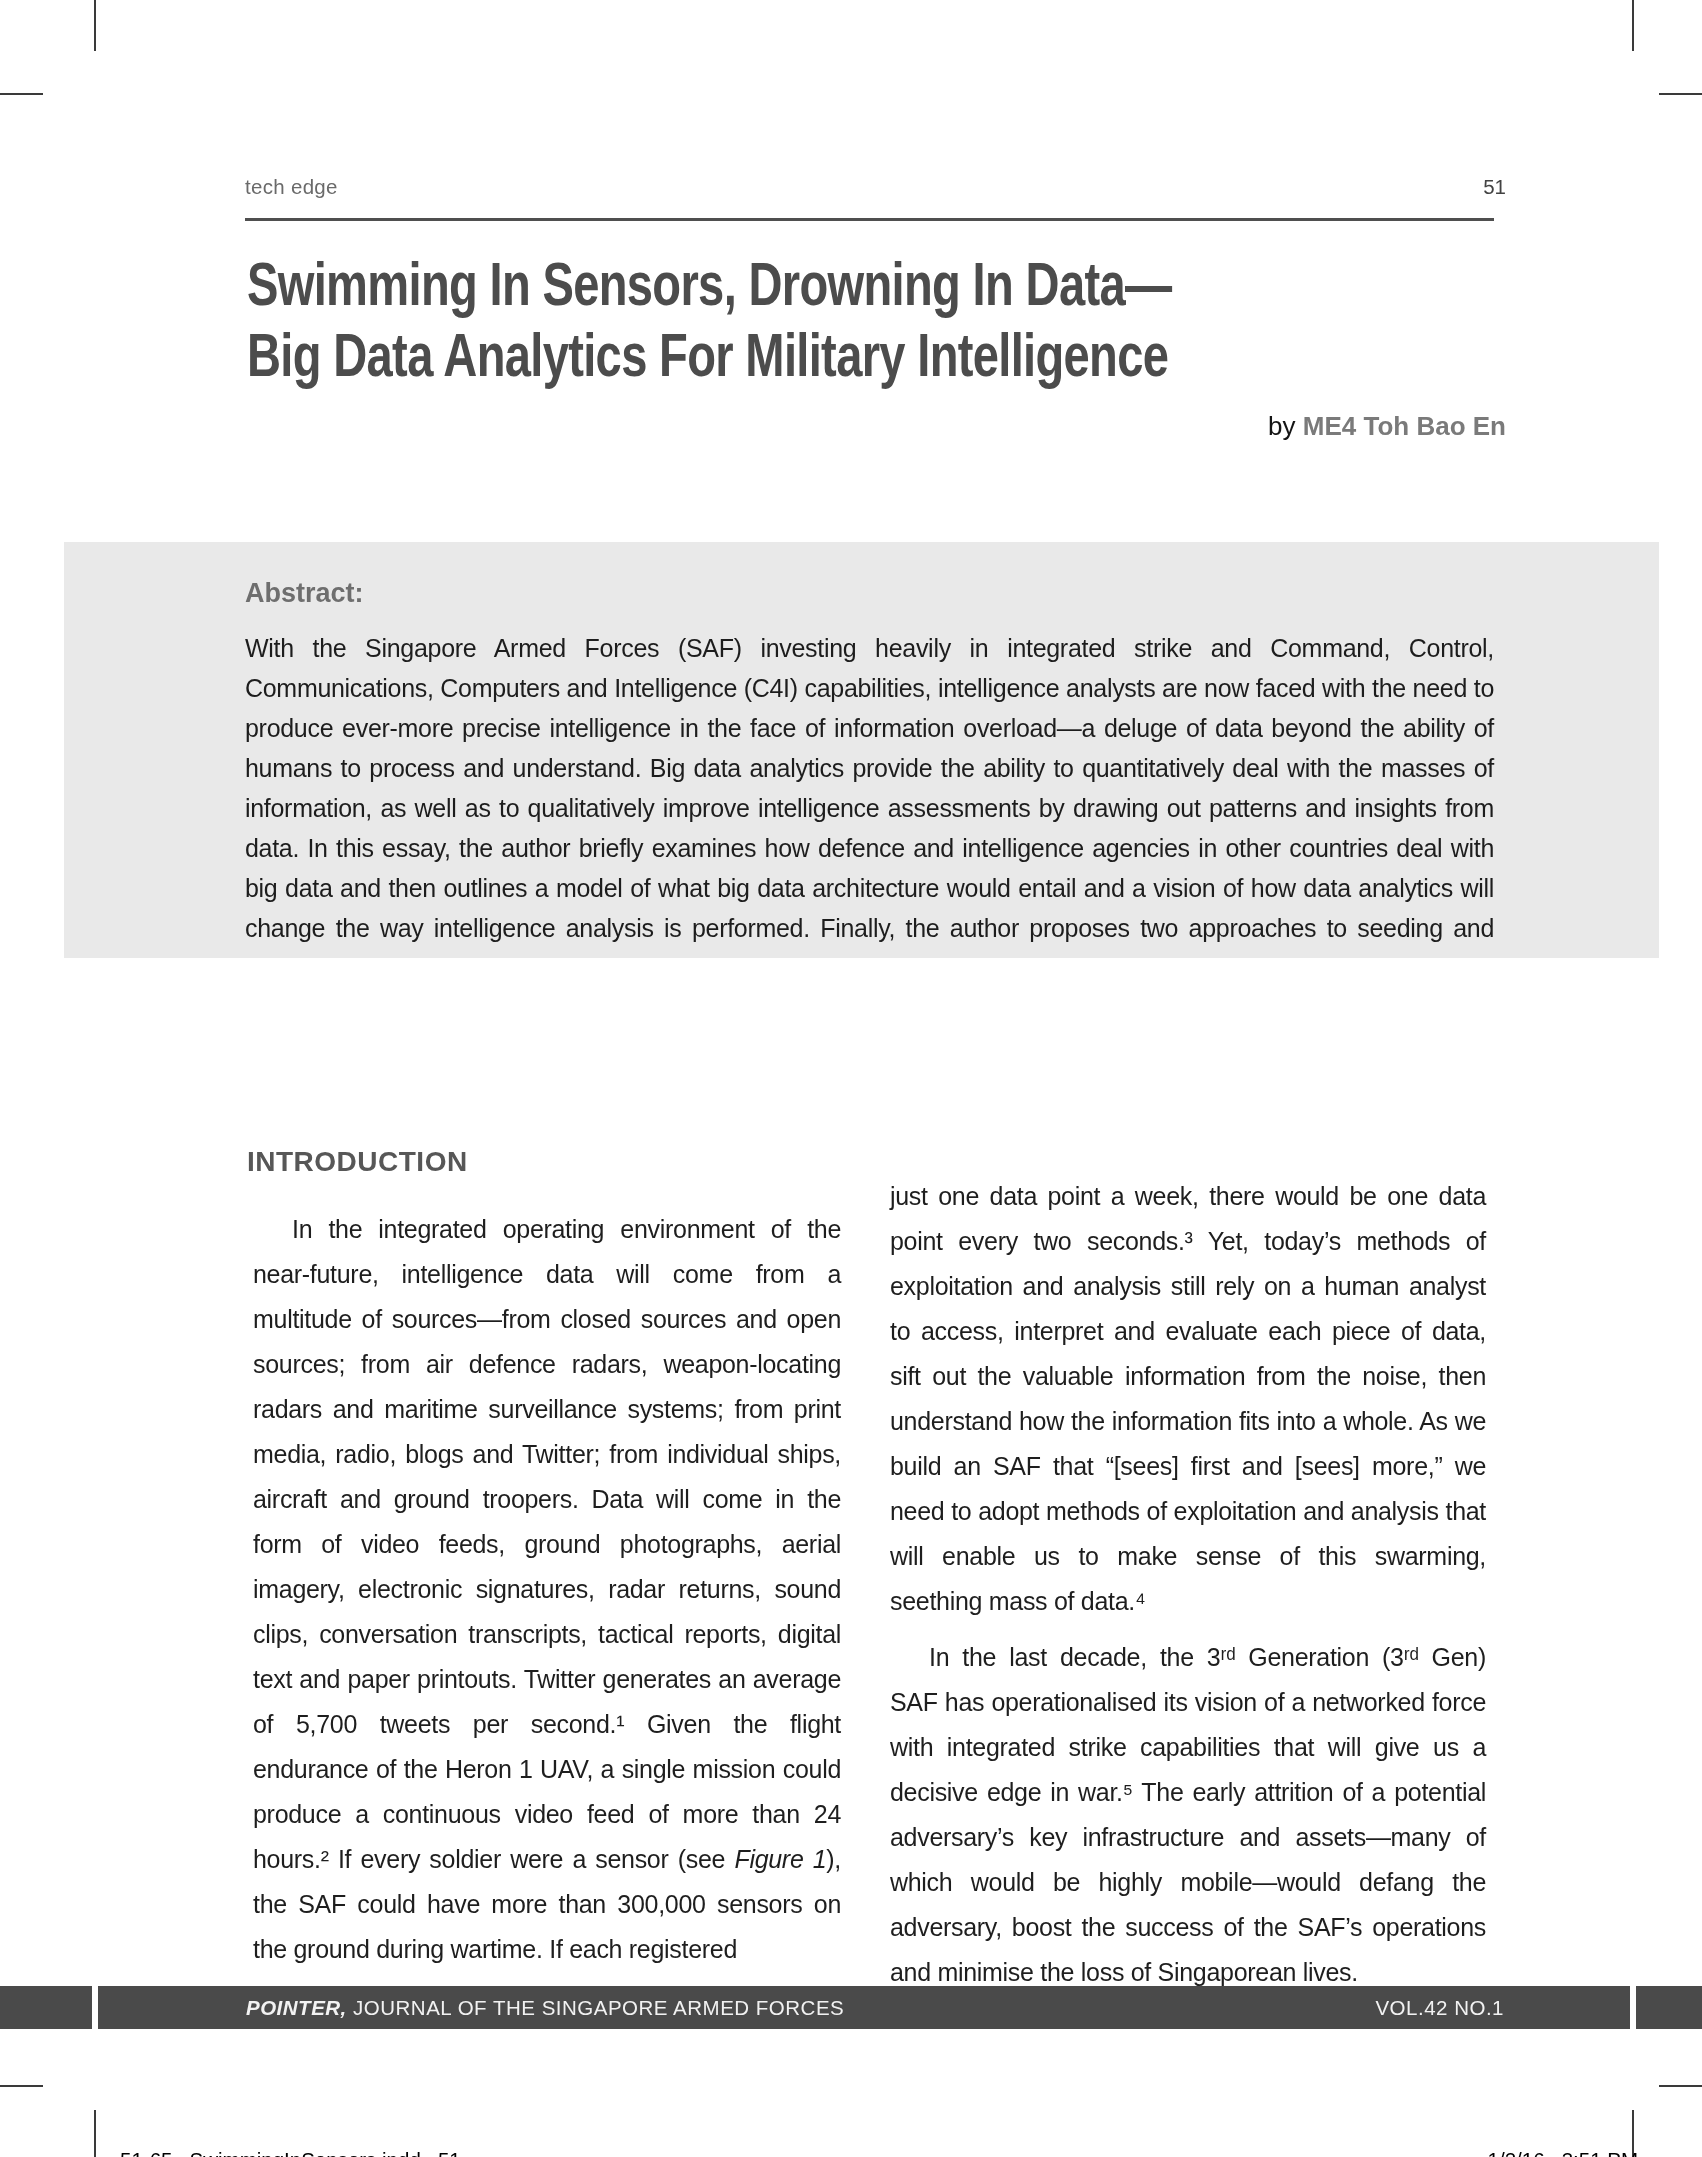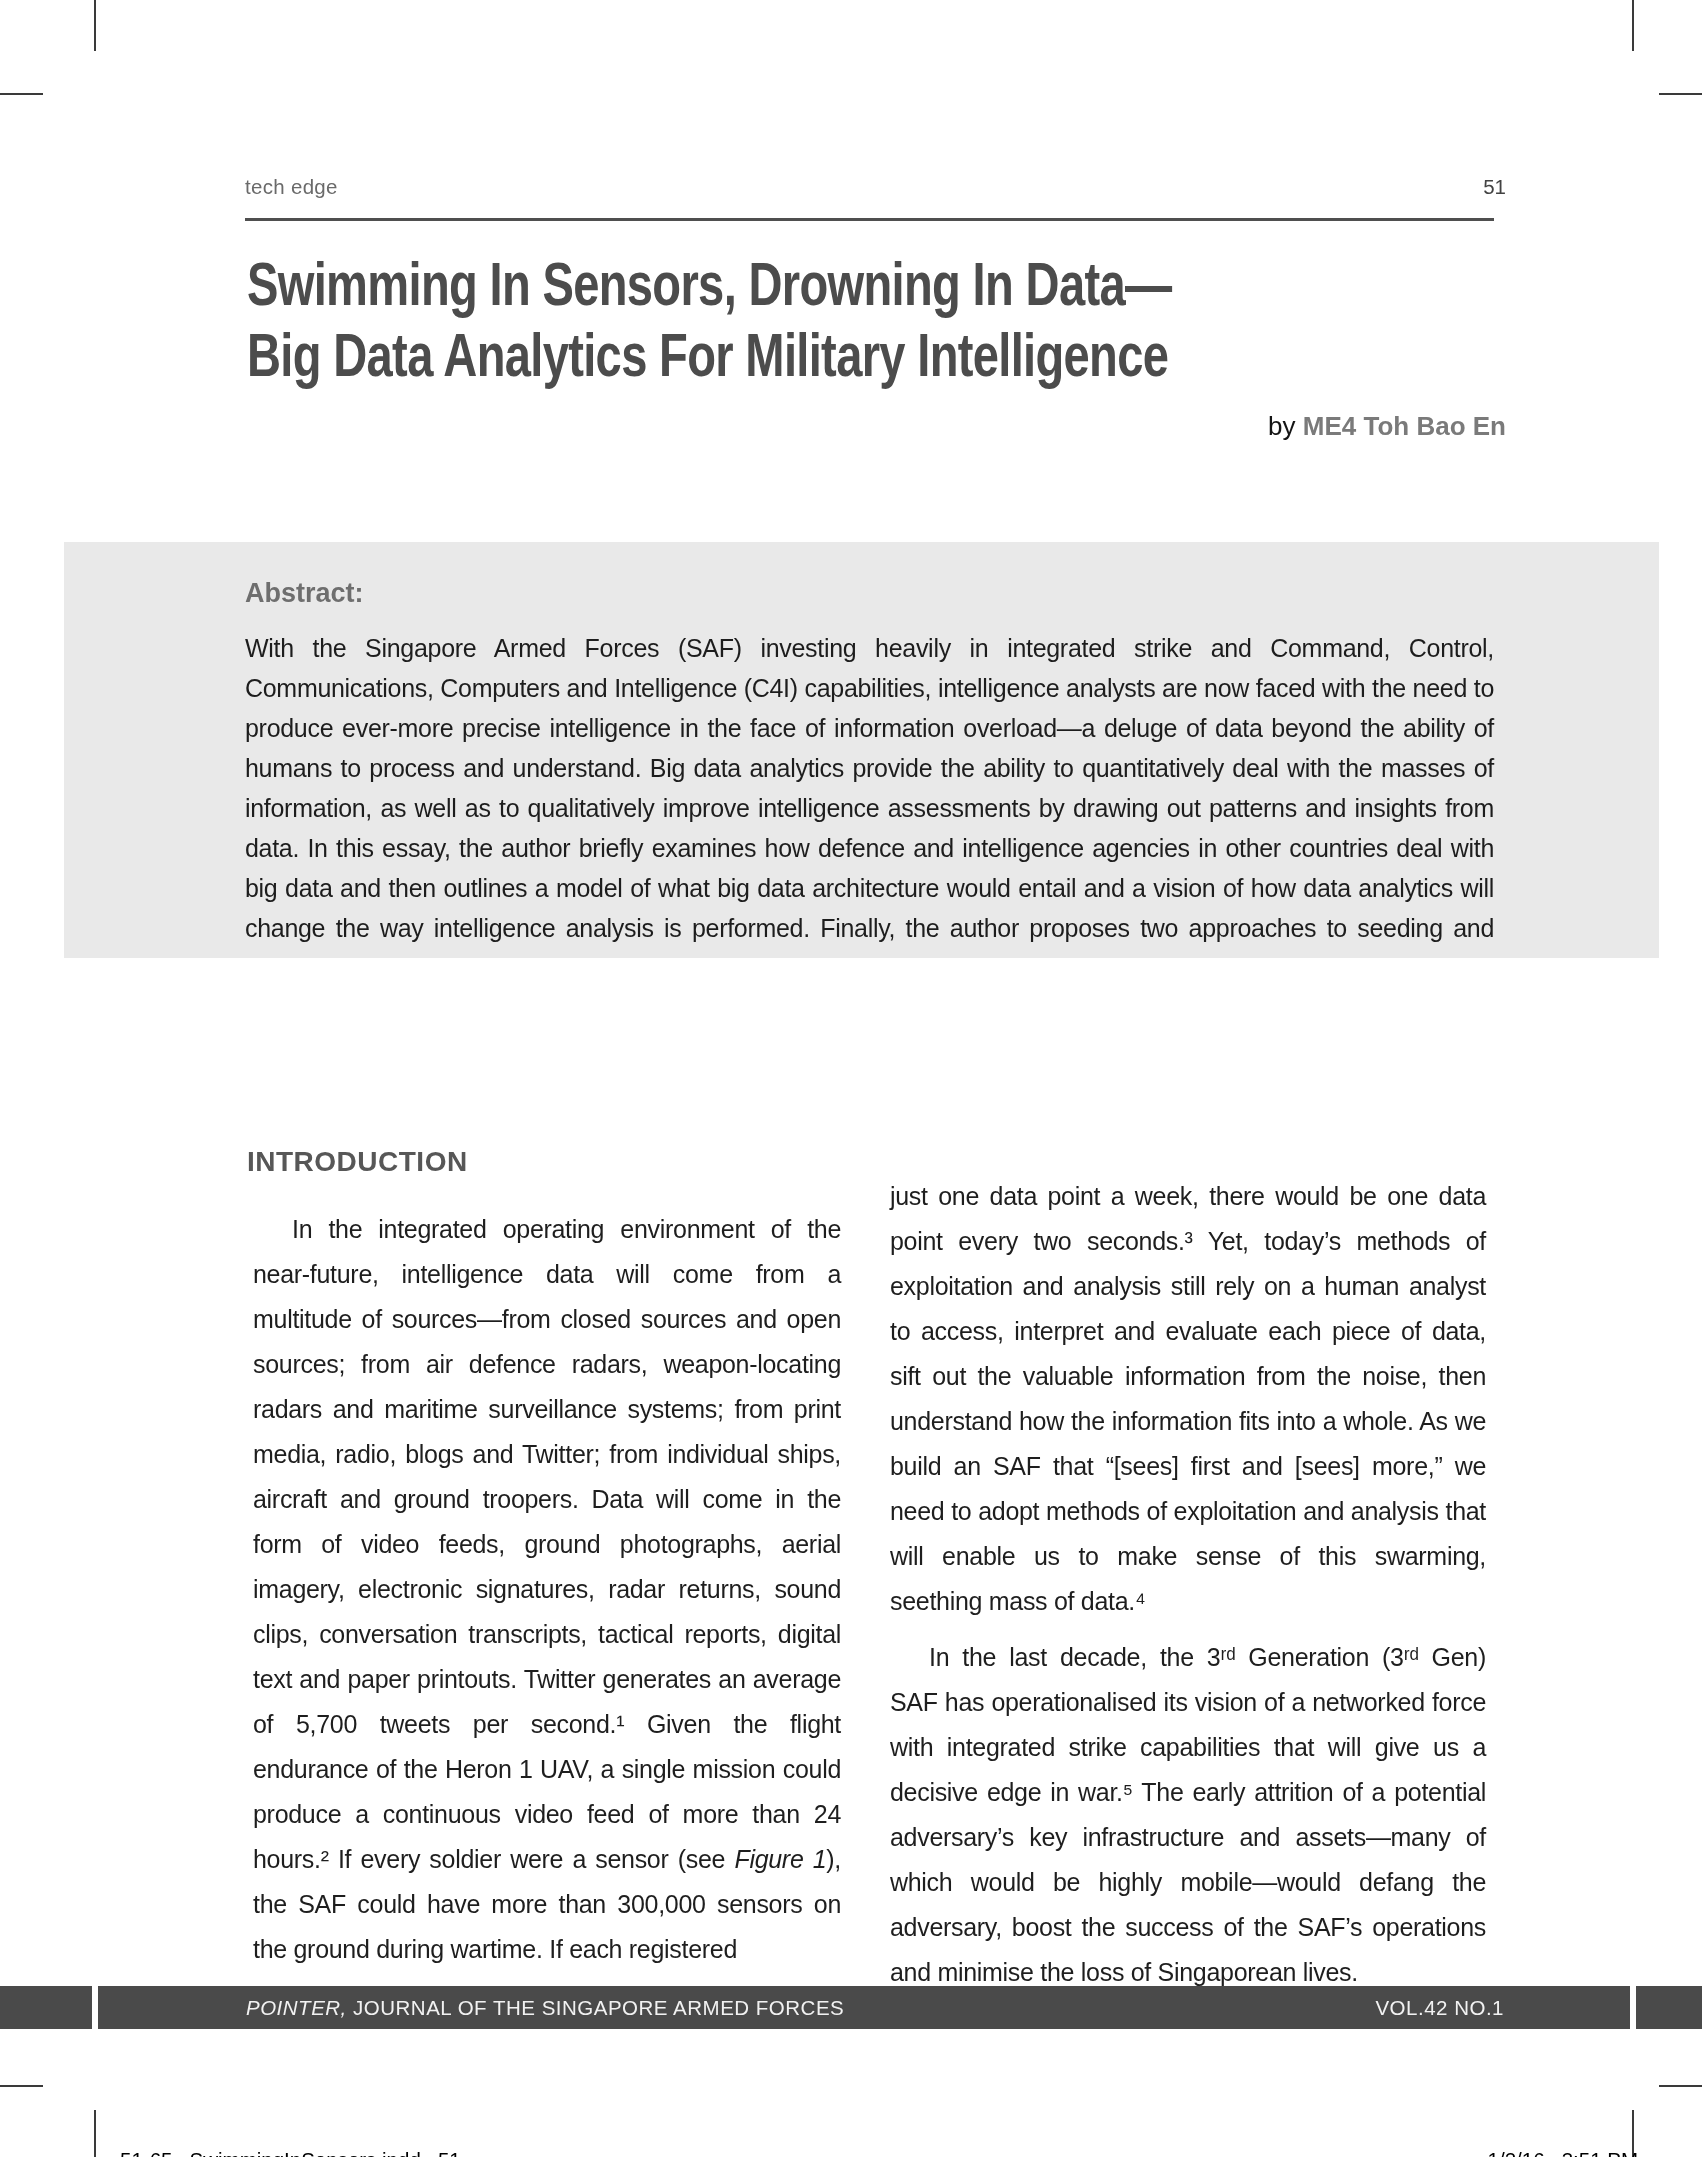--- a/index.html
+++ b/index.html
@@ -40,21 +40,21 @@
   .col-1{left:245px;top:1199px;width:604px;}
   .col-2{left:882px;top:1166px;width:612px;}
   .col-2 .para2{margin-top:10.7px;}
   .indent{text-indent:39px;}
 
   
   .footer-bar{left:0;top:1986px;width:1702px;height:43px;background:#4a4a4a;}
   .footer-notch{position:absolute;top:0;width:6.2px;height:43px;background:#ffffff;}
   .footer-left{position:absolute;left:246px;top:0;height:43px;line-height:44px;
                font-size:20.5px;color:#f2f2f2;letter-spacing:0.5px;white-space:nowrap;}
-  .footer-left .jbold{font-weight:normal;font-style:italic;}
+  .footer-left .jbold{font-weight:bold;font-style:italic;}
   .footer-right{position:absolute;right:198px;top:0;height:43px;line-height:44px;
                 font-size:20.5px;color:#f2f2f2;letter-spacing:0.5px;white-space:nowrap;}
 
   
   .slug{top:2124px;font-size:20.5px;color:#000000;white-space:pre;margin-top:24px;}
   .slug-left{left:120px;}
   .slug-right{right:76px;}
 </style>
 </head>
 <body>

